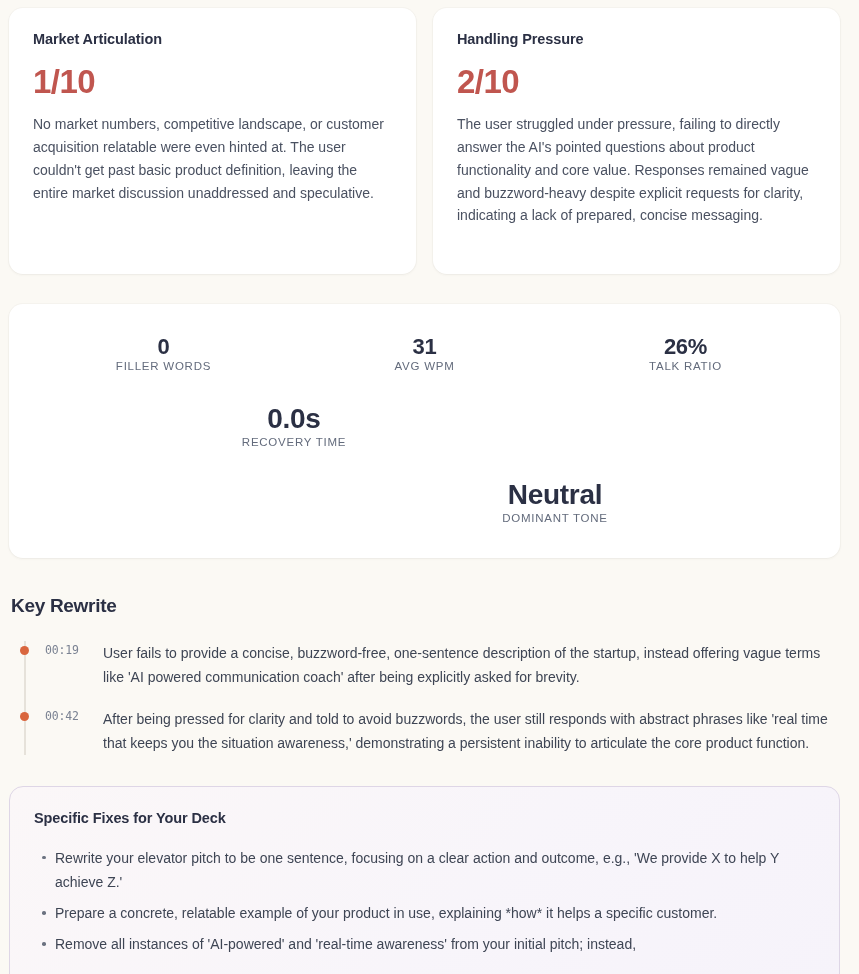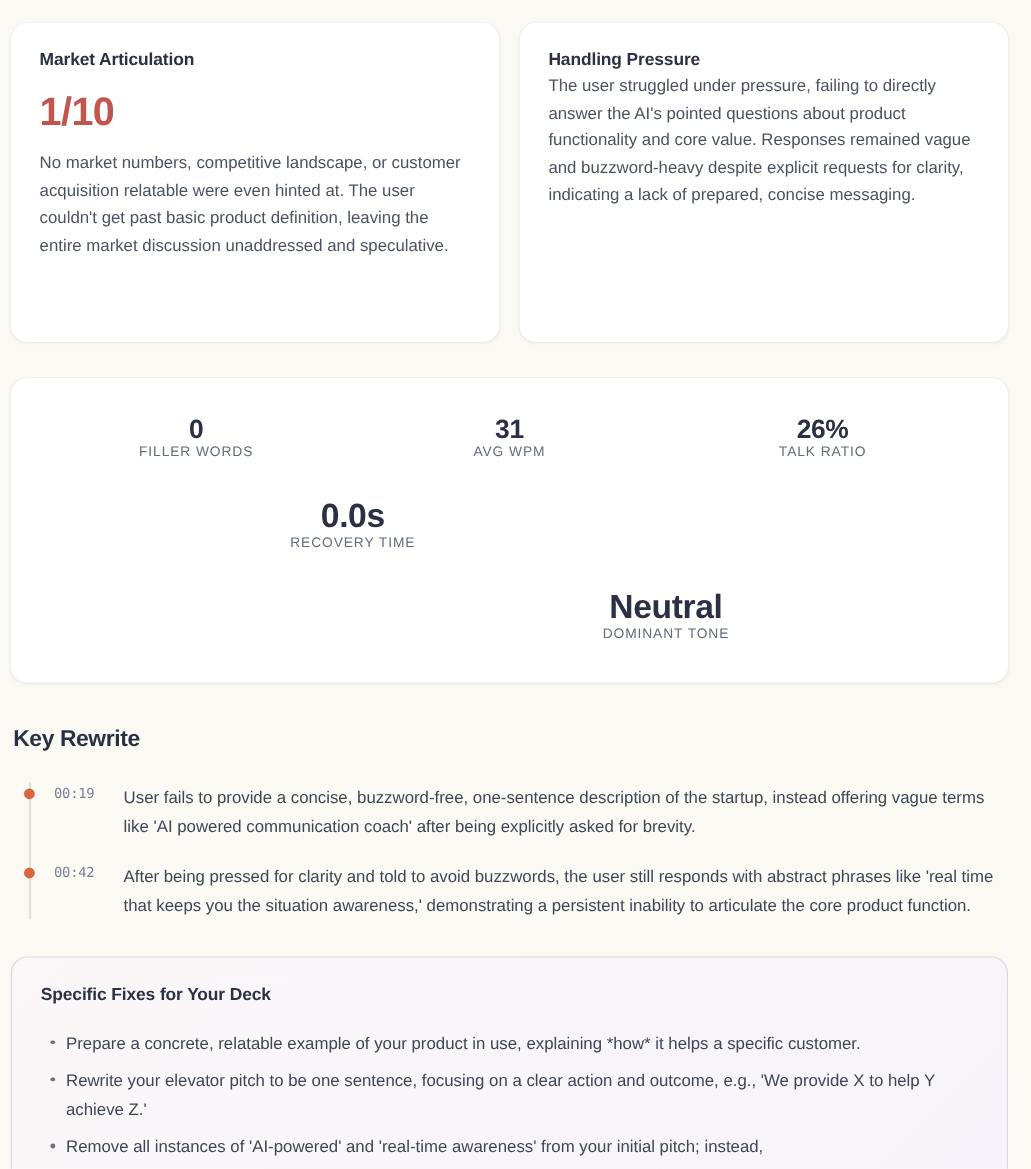--- a/index.html
+++ b/index.html
@@ -14,21 +14,21 @@
     background: #FBF9F4;
     font-family: "Liberation Sans", sans-serif;
     color: #2B3044;
     -webkit-font-smoothing: antialiased;
   }
 
   .page {
     width: 859px;
     height: 974px;
     position: relative;
-    padding: 19px 19px 0 9px;
+    padding: 8px 19px 0 9px;
   }
 
   
   .score-row {
     display: flex;
     gap: 17px;
     align-items: stretch;
   }
 
   .score-card {
@@ -215,20 +215,21 @@
   <div class="score-row">
 
     <div class="score-card">
       <div class="score-card-title">Market Articulation</div>
       <div class="score-card-value" style="color:#C0564F">1/10</div>
       <div class="score-card-desc">No market numbers, competitive landscape, or customer acquisition relatable were even hinted at. The user couldn't get past basic product definition, leaving the entire market discussion unaddressed and speculative.</div>
     </div>
 
     <div class="score-card">
       <div class="score-card-title">Handling Pressure</div>
+      <div class="score-card-value" style="color:#C0564F">2/10</div>
       <div class="score-card-desc">The user struggled under pressure, failing to directly answer the AI's pointed questions about product functionality and core value. Responses remained vague and buzzword-heavy despite explicit requests for clarity, indicating a lack of prepared, concise messaging.</div>
     </div>
 
   </div>
 
   <div class="metrics-card">
 
     <div class="metric">
       <div class="metric-value">0</div>
       <div class="metric-label">FILLER WORDS</div>
@@ -271,19 +272,19 @@
       <span class="moment-dot"></span>
       <div class="moment-time">00:42</div>
       <div class="moment-text">After being pressed for clarity and told to avoid buzzwords, the user still responds with abstract phrases like 'real time that keeps you the situation awareness,' demonstrating a persistent inability to articulate the core product function.</div>
     </div>
 
   </div>
 
   <div class="fixes-card">
     <div class="fixes-title">Specific Fixes for Your Deck</div>
     <ul class="fixes-list">
+      <li>Rewrite your elevator pitch to be one sentence, focusing on a clear action and outcome, e.g., 'We provide X to help Y achieve Z.'</li>
       <li>Prepare a concrete, relatable example of your product in use, explaining *how* it helps a specific customer.</li>
-      <li>Rewrite your elevator pitch to be one sentence, focusing on a clear action and outcome, e.g., 'We provide X to help Y achieve Z.'</li>
       <li>Remove all instances of 'AI-powered' and 'real-time awareness' from your initial pitch; instead,</li>
     </ul>
   </div>
 
 </div>
 
 </body></html>

